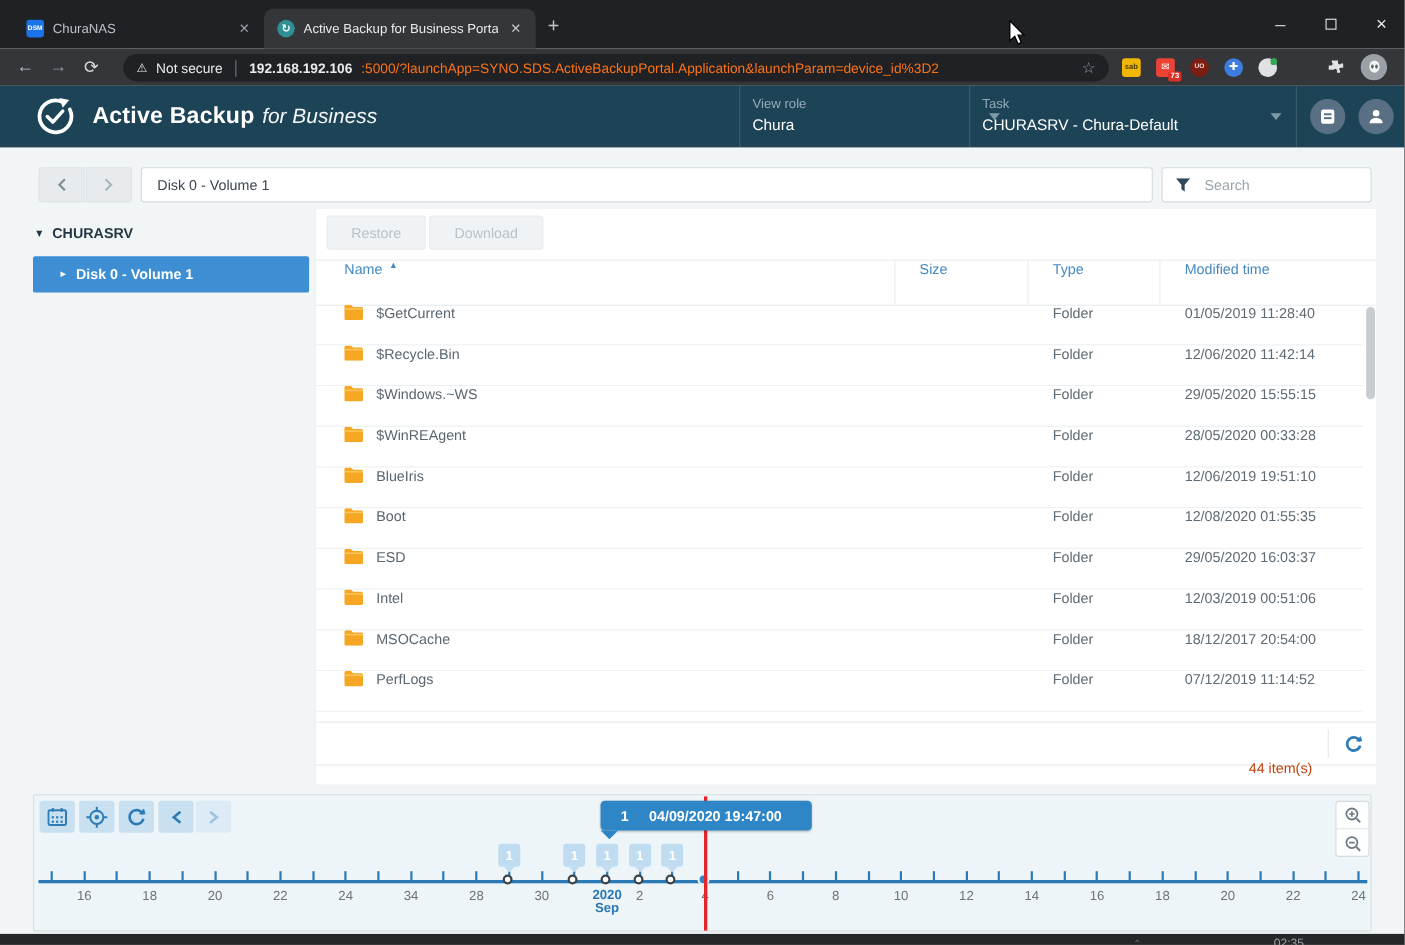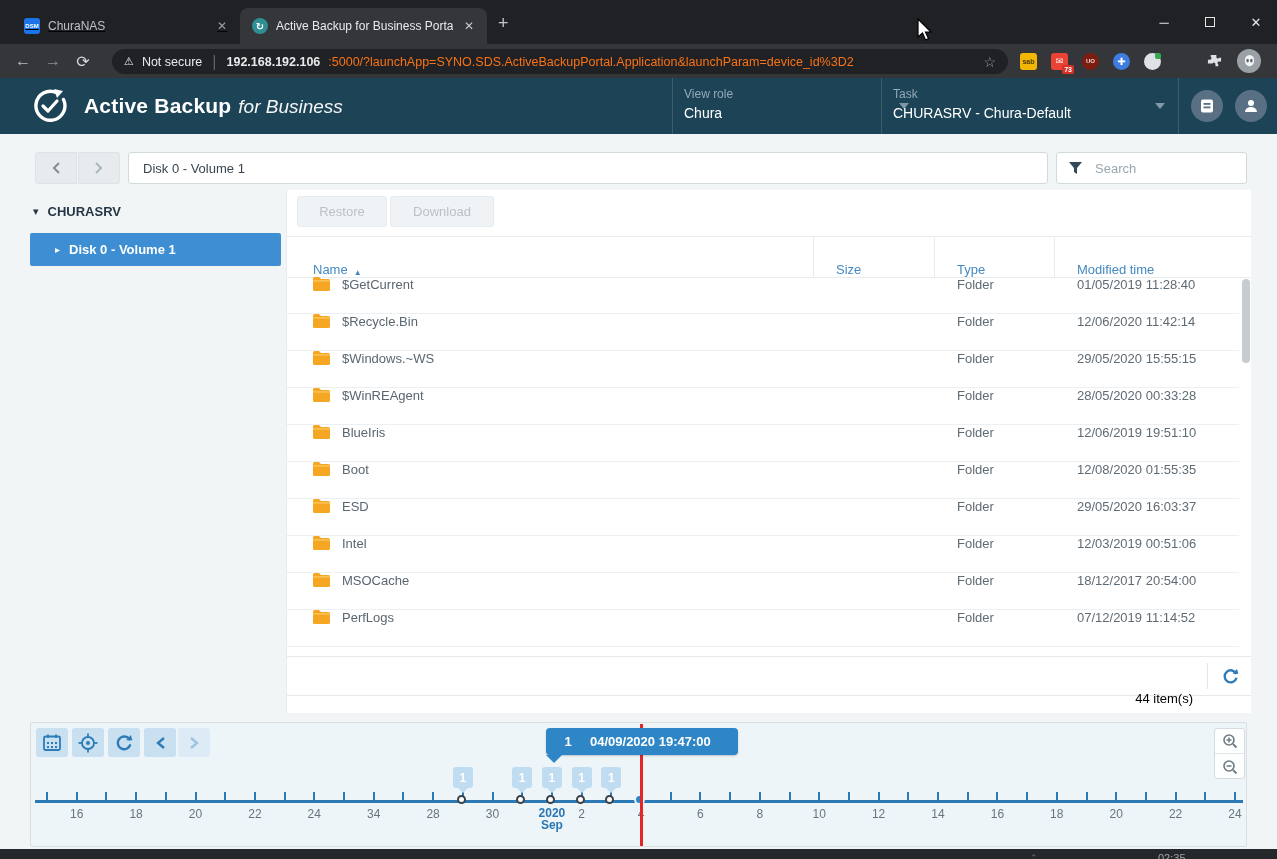--- a/index.html
+++ b/index.html
@@ -2,21 +2,21 @@
 <html><head>
 <meta charset="utf-8">
 <style>
   html,body{margin:0;padding:0;background:#000;}
   *{box-sizing:border-box;font-family:"Liberation Sans","DejaVu Sans",sans-serif;}
   #screen{position:relative;width:1277px;height:859px;background:#f2f5f6;overflow:hidden;}
 
   
   .tabstrip{position:absolute;left:0;top:0;width:1277px;height:44px;background:#202124;}
   .tab{position:absolute;top:8px;height:36px;display:flex;align-items:center;gap:8px;padding:0 10px 0 12px;border-radius:8px 8px 0 0;}
-  .tab.inactive{left:12px;width:228px;text-decoration:underline;}
+  .tab.inactive{left:12px;width:228px;}
   .tab.active{left:240px;width:247px;background:#35363a;}
   .tab .title{font-size:12px;color:#bdc1c6;white-space:nowrap;overflow:hidden;flex:1;}
   .tab.active .title{color:#e8eaed;}
   .tab .close{color:#9aa0a6;font-size:12px;width:16px;height:16px;line-height:16px;text-align:center;border-radius:8px;}
   .tab.active .close{color:#c7cacd;}
   .fav-dsm{width:16px;height:16px;border-radius:3px;background:#1a73e8;color:#fff;font-size:6px;font-weight:bold;display:flex;align-items:center;justify-content:center;flex:0 0 16px;}
   .fav-abb{width:16px;height:16px;border-radius:8px;background:#2f8f95;color:#fff;display:flex;align-items:center;justify-content:center;flex:0 0 16px;font-size:10px;font-weight:bold;}
   .newtab{position:absolute;left:498px;top:14px;color:#c0c3c7;font-size:18px;line-height:18px;}
   .wctrl{position:absolute;top:0;height:44px;width:46px;color:#e4e6e8;display:flex;align-items:center;justify-content:center;font-size:13px;}
   .wctrl .maxbox{width:10px;height:10px;border:1px solid #e4e6e8;}
@@ -65,37 +65,37 @@
   .searchbox input::placeholder{color:#9aa6ae;}
 
   
   .sidebar-root{position:absolute;left:33px;top:204px;font-size:13px;font-weight:bold;color:#253746;display:flex;align-items:center;gap:9px;}
   .sidebar-sel{position:absolute;left:30px;top:233px;width:251px;height:33px;background:#3d8ed2;border-radius:2px;color:#fff;font-size:13px;font-weight:bold;display:flex;align-items:center;gap:9px;padding-left:25px;}
   .vdiv{position:absolute;left:286px;top:190px;width:1px;height:523px;background:#e7ebed;}
   .mainpanel{position:absolute;left:287px;top:190px;width:964px;height:523px;background:#fff;}
   .actbtn{position:absolute;top:6px;height:31px;background:#f0f3f5;border:1px solid #e7ebee;border-radius:3px;color:#b9c2c9;font-size:13px;display:flex;align-items:center;justify-content:center;}
   .hline{position:absolute;left:0;width:964px;height:1px;background:#e8eced;}
   .thead{position:absolute;left:0;top:47px;width:952px;height:40px;display:flex;font-size:13px;color:#4489c2;}
-  .thead .th{display:flex;align-items:flex-end;padding-left:22px;border-right:1px solid #e8eced;height:40px;}
+  .thead .th{display:flex;align-items:flex-start;padding-left:22px;border-right:1px solid #e8eced;height:40px;}
   .thead .th:last-child{border-right:0;}
   .th-name{width:527px;padding-left:26px!important;}
   .th-size{width:121px;}
   .th-type{width:120px;}
   .th-mod{flex:1;}
   .sortasc{font-size:8px;margin-left:6px;color:#4489c2;}
   #file-rows{position:absolute;left:0;top:87px;width:952px;}
   .frow{display:flex;height:37px;border-bottom:1px solid #ecf0f2;font-size:13px;color:#5a6670;align-items:center;}
   .fcell{display:flex;align-items:flex-start;height:37px;padding-left:22px;}
   .fc-name{width:527px;gap:12px;padding-left:26px;}
   .fc-size{width:121px;}
   .fc-type{width:120px;color:#5f6b74;}
   .fc-mod{flex:1;color:#5f6b74;}
   .scrollthumb{position:absolute;left:955px;top:89px;width:8px;height:84px;background:#c7ccd0;border-radius:4px;}
   .tfoot{position:absolute;left:0;top:466px;width:964px;height:40px;border-top:1px solid #e6eaec;border-bottom:1px solid #e6eaec;display:flex;align-items:center;justify-content:flex-end;}
-  .itemcount{color:#000000;font-size:13px;margin-top:44px;}
+  .itemcount{color:#c2410c;font-size:13px;margin-top:44px;}
   .footdiv{width:1px;height:26px;background:#e2e6e9;margin:0 14px 0 14px;}
   .refreshbtn{margin-right:12px;display:flex;align-items:center;}
 
   
   .timeline{position:absolute;left:30px;top:722px;width:1217px;height:125px;background:#edf5f9;border:1px solid #d8dee1;border-radius:2px;}
   .tlbtn{position:absolute;top:5px;width:32px;height:29px;background:#c9e0f1;border-radius:3px;display:flex;align-items:center;justify-content:center;}
   .tlbtn.disabled{background:#dcebf5;}
   .tl-zoom{position:absolute;right:1px;top:5px;width:31px;height:51px;background:#fdfefe;border:1px solid #d5dbdf;border-radius:3px;}
   .tl-zoom .zbtn{width:100%;height:25px;display:flex;align-items:center;justify-content:center;}
   .tl-zoom .zbtn:first-child{border-bottom:1px solid #e1e6e9;}

